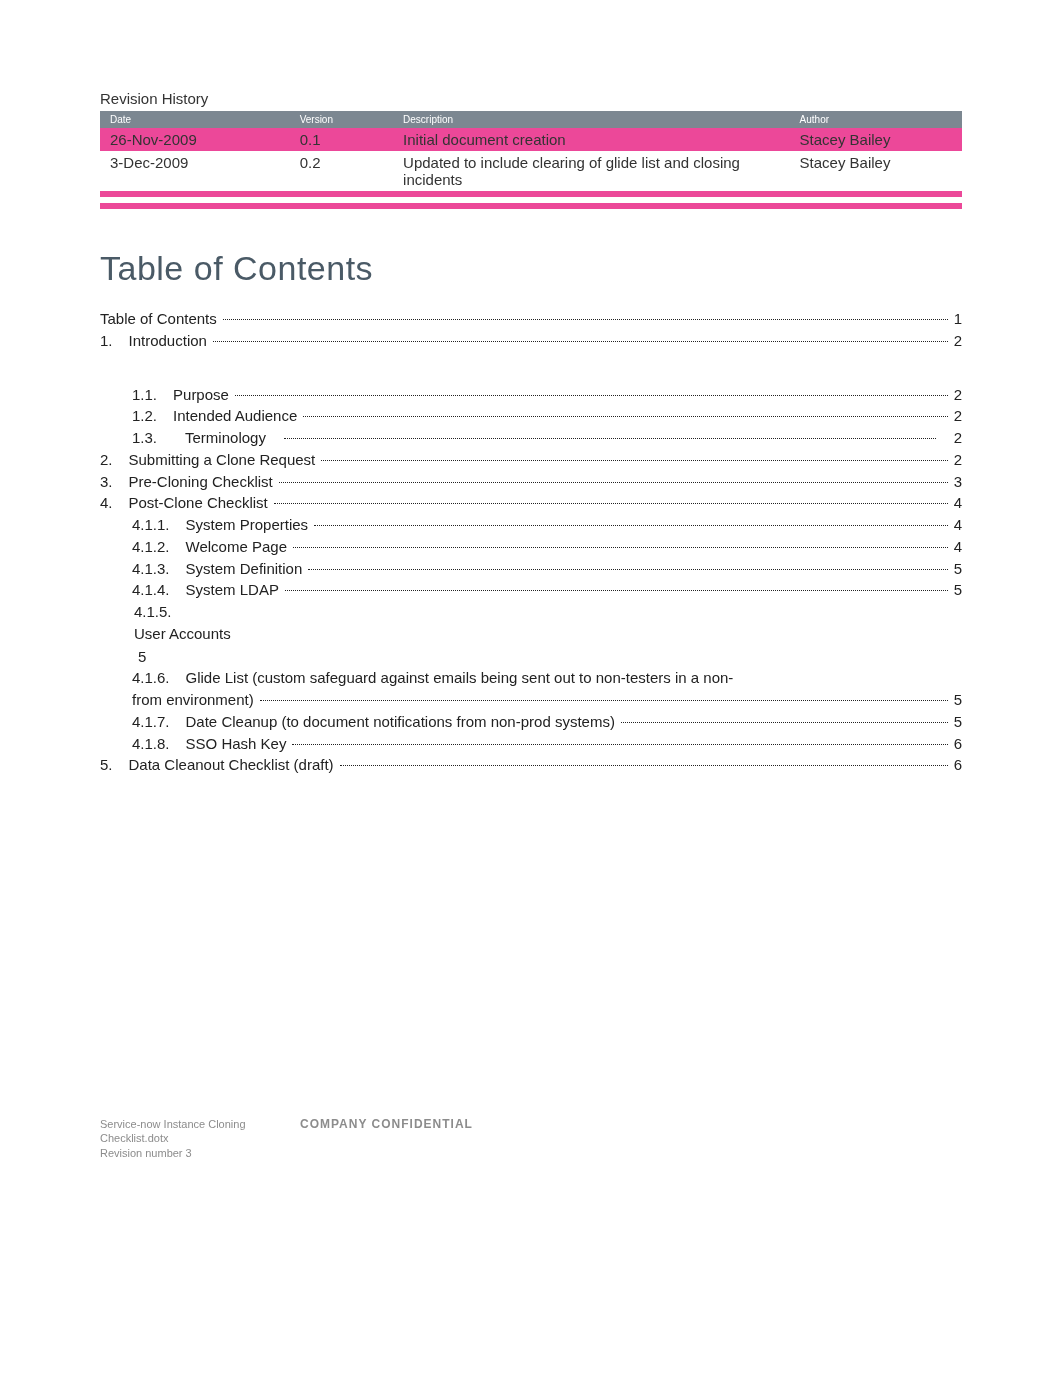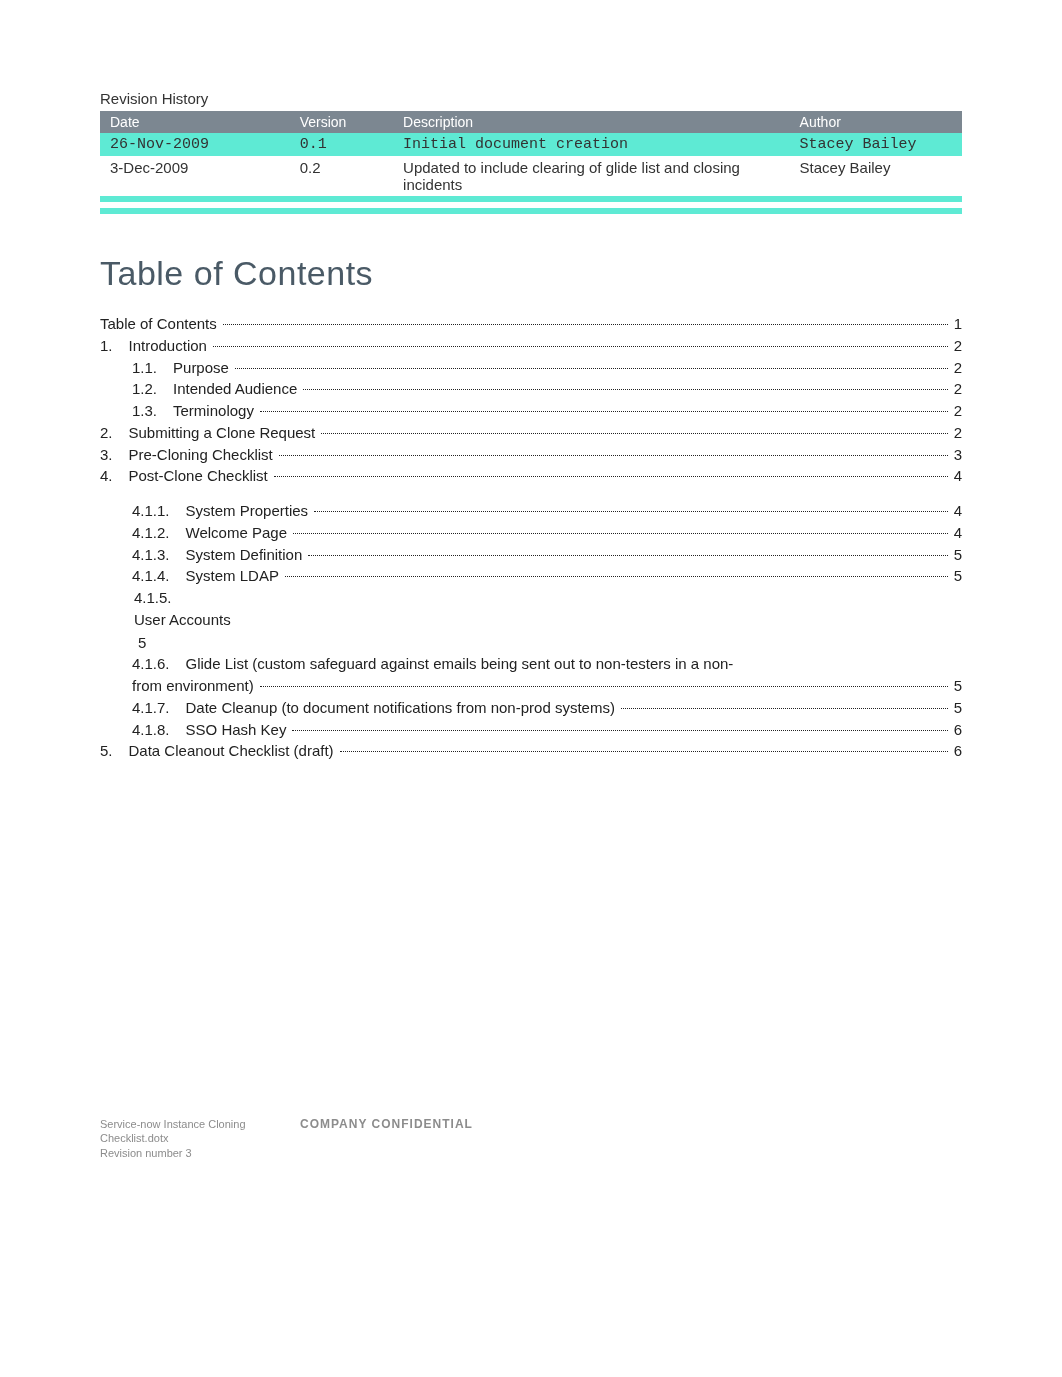--- a/index.html
+++ b/index.html
@@ -25,29 +25,28 @@
     width: 100%;
     border-collapse: collapse;
     font-size: 15px;
   }
   .rev-table th {
     background: #7c8791;
     color: #fff;
     font-weight: 400;
     text-align: left;
     padding: 3px 10px;
-    font-size: 14px;
+    font-size: 10px;
   }
   .rev-table td {
     padding: 3px 10px;
     vertical-align: top;
   }
   .rev-table tr.row-shade {
-    background: #5eead4;
-    font-family: Liberation Mono, monospace;
+    background: #ec4899;
   }
   .rev-table tr.row-white {
     background: #ffffff;
   }
   .toc-heading {
     font-size: 34px;
     color: #4a5a66;
     font-weight: 300;
     margin: 40px 0 20px 0;
     letter-spacing: 0.5px;
@@ -157,33 +156,33 @@
         <span class="toc-text">Table of Contents</span>
         <span class="toc-dots"></span>
         <span class="toc-page">1</span>
       </div>
       <div class="toc-line">
         <span class="toc-num">1.</span>
         <span class="toc-text">Introduction</span>
         <span class="toc-dots"></span>
         <span class="toc-page">2</span>
       </div>
-      <div class="toc-line" style="padding-left: 32px;">
+      <div class="toc-line" style="padding-left: 32px; margin-top: 32px;">
         <span class="toc-num">1.1.</span>
         <span class="toc-text">Purpose</span>
         <span class="toc-dots"></span>
         <span class="toc-page">2</span>
       </div>
       <div class="toc-line" style="padding-left: 32px;">
         <span class="toc-num">1.2.</span>
         <span class="toc-text">Intended Audience</span>
         <span class="toc-dots"></span>
         <span class="toc-page">2</span>
       </div>
-      <div class="toc-line" style="padding-left: 32px;">
+      <div class="toc-line" style="padding-left: 32px; gap: 12px;">
         <span class="toc-num">1.3.</span>
         <span class="toc-text">Terminology</span>
         <span class="toc-dots"></span>
         <span class="toc-page">2</span>
       </div>
       <div class="toc-line">
         <span class="toc-num">2.</span>
         <span class="toc-text">Submitting a Clone Request</span>
         <span class="toc-dots"></span>
         <span class="toc-page">2</span>
@@ -193,21 +192,21 @@
         <span class="toc-text">Pre-Cloning Checklist</span>
         <span class="toc-dots"></span>
         <span class="toc-page">3</span>
       </div>
       <div class="toc-line">
         <span class="toc-num">4.</span>
         <span class="toc-text">Post-Clone Checklist</span>
         <span class="toc-dots"></span>
         <span class="toc-page">4</span>
       </div>
-      <div class="toc-line" style="padding-left: 32px; margin-top: 13px;">
+      <div class="toc-line" style="padding-left: 32px;">
         <span class="toc-num">4.1.1.</span>
         <span class="toc-text">System Properties</span>
         <span class="toc-dots"></span>
         <span class="toc-page">4</span>
       </div>
       <div class="toc-line" style="padding-left: 32px;">
         <span class="toc-num">4.1.2.</span>
         <span class="toc-text">Welcome Page</span>
         <span class="toc-dots"></span>
         <span class="toc-page">4</span>

